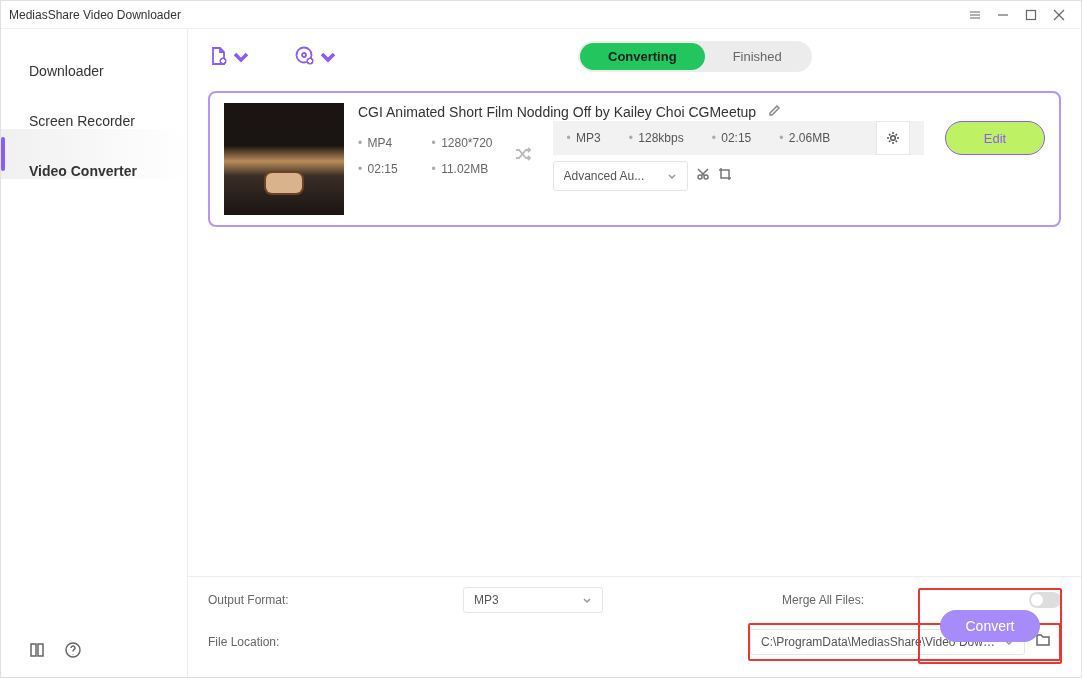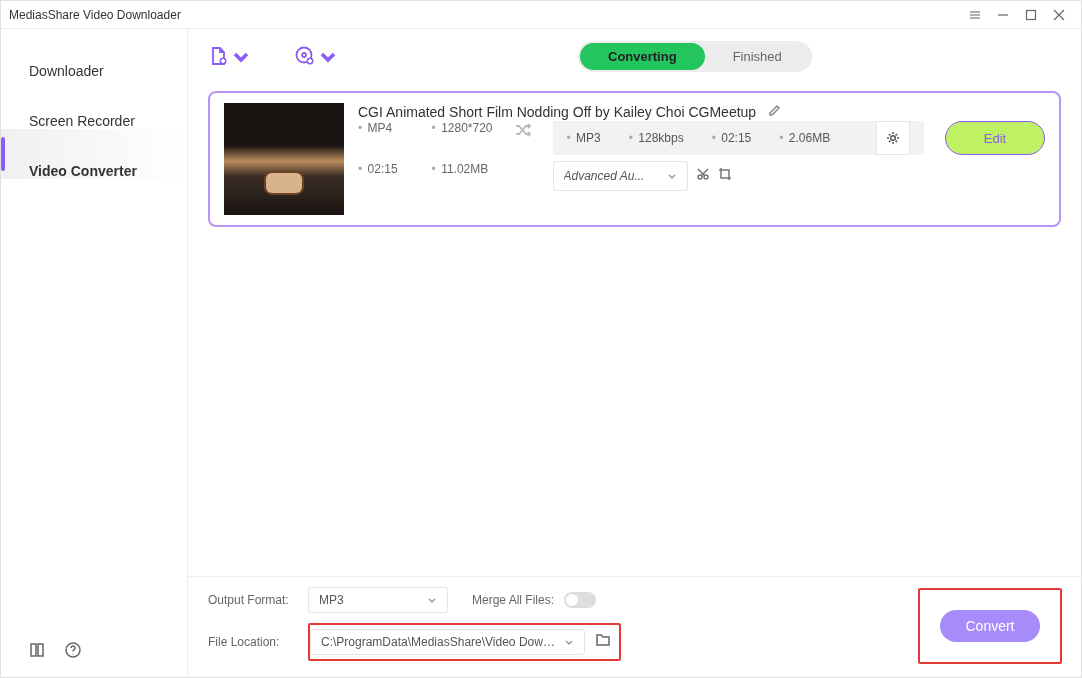--- a/index.html
+++ b/index.html
@@ -39,46 +39,46 @@
     .card { border: 2px solid #b794f6; border-radius: 8px; padding: 10px 14px; display: flex; gap: 14px; }
     
     .thumb { width: 120px; height: 112px; background: linear-gradient(180deg,#1a1412 0%, #1a1412 38%, #b98c5a 52%, #3b2e26 65%, #1a1412 100%); position: relative; }
     .thumb::after { content: ""; position: absolute; left: 42px; top: 70px; width: 36px; height: 20px; background: #d9b38c; border-radius: 6px; box-shadow: 0 0 0 2px #6b4226; }
     
     .card-right { flex: 1; display: flex; flex-direction: column; }
     .title-row { display: flex; align-items: center; gap: 12px; }
     .card-title { font-size: 14px; color: #333; }
     .edit-icon svg { width: 14px; height: 14px; stroke: #888; fill: none; stroke-width: 1.5; }
     
-    .info-row { display: flex; gap: 21px; }
+    .info-row { display: flex; align-items: center; gap: 21px; }
     
     .source-meta { display: grid; grid-template-columns: auto auto; row-gap: 12px; column-gap: 34px; font-size: 12px; color: #666; }
     .meta-item::before { content: "• "; color: #aaa; margin-right: 2px; }
     
     .shuffle-icon svg { width: 18px; height: 18px; stroke: #bbb; fill: none; stroke-width: 1.8; }
     
     .target-panel { flex: 1; display: flex; flex-direction: column; gap: 6px; }
     .target-meta { background: #f2f2f2; height: 34px; display: flex; align-items: center; gap: 28px; font-size: 12px; color: #555; padding: 0 14px; position: relative; }
     .target-meta .meta-item { flex: none; }
     .gear-slot { width: 34px; height: 34px; background: #fff; border: 1px solid #e7e7e7; display: flex; align-items: center; justify-content: center; margin-left: auto; }
     .gear-slot svg { width: 14px; height: 14px; stroke: #555; fill: none; stroke-width: 1.5; }
     
     .target-controls { display: flex; gap: 8px; align-items: center; }
     .select-box { height: 30px; border: 1px solid #e5e5e5; border-radius: 3px; background: #fff; display: flex; align-items: center; padding: 0 10px; gap: 8px; font-size: 12px; color: #555; cursor: pointer; }
     .select-box.disabled { background: #f4f4f4; color: #bbb; }
     .select-box .sel-text { flex: 1; white-space: nowrap; overflow: hidden; text-overflow: ellipsis; }
     .sub-sel { width: 130px; }
-    .adv-sel { width: 135px; font-style: italic; }
+    .adv-sel { width: 135px; }
     
     .small-icon svg { width: 14px; height: 14px; stroke: #777; fill: none; stroke-width: 1.5; }
     
     .edit-btn { width: 100px; height: 34px; border: 1px solid #8b5cf6; border-radius: 18px; background: #bef264; color: #8b5cf6; font-size: 13px; display: flex; align-items: center; justify-content: center; cursor: pointer; align-self: flex-start; margin-top: 0; }
     
     .bottom-bar { border-top: 1px solid #eee; padding: 10px 20px 16px; display: flex; flex-direction: column; gap: 10px; }
-    .bottom-row { display: flex; align-items: center; }
+    .bottom-row { display: flex; align-items: center; justify-content: space-between; }
     .bottom-label { font-size: 12px; color: #666; width: 100px; }
     .format-sel { width: 140px; height: 26px; }
     .merge-label { font-size: 12px; color: #666; margin-left: 24px; margin-right: 10px; }
     .toggle { width: 32px; height: 16px; background: #ddd; border-radius: 8px; position: relative; cursor: pointer; }
     .toggle::after { content: ""; position: absolute; left: 2px; top: 2px; width: 12px; height: 12px; background: #fff; border-radius: 50%; }
     
     .path-group { display: flex; align-items: center; border: 2px solid #e53935; padding: 4px 8px 4px 0; border-radius: 2px; }
     .path-sel { width: 275px; height: 26px; }
     .folder-icon svg { width: 16px; height: 16px; stroke: #666; fill: none; stroke-width: 1.5; margin-left: 10px; }
     

